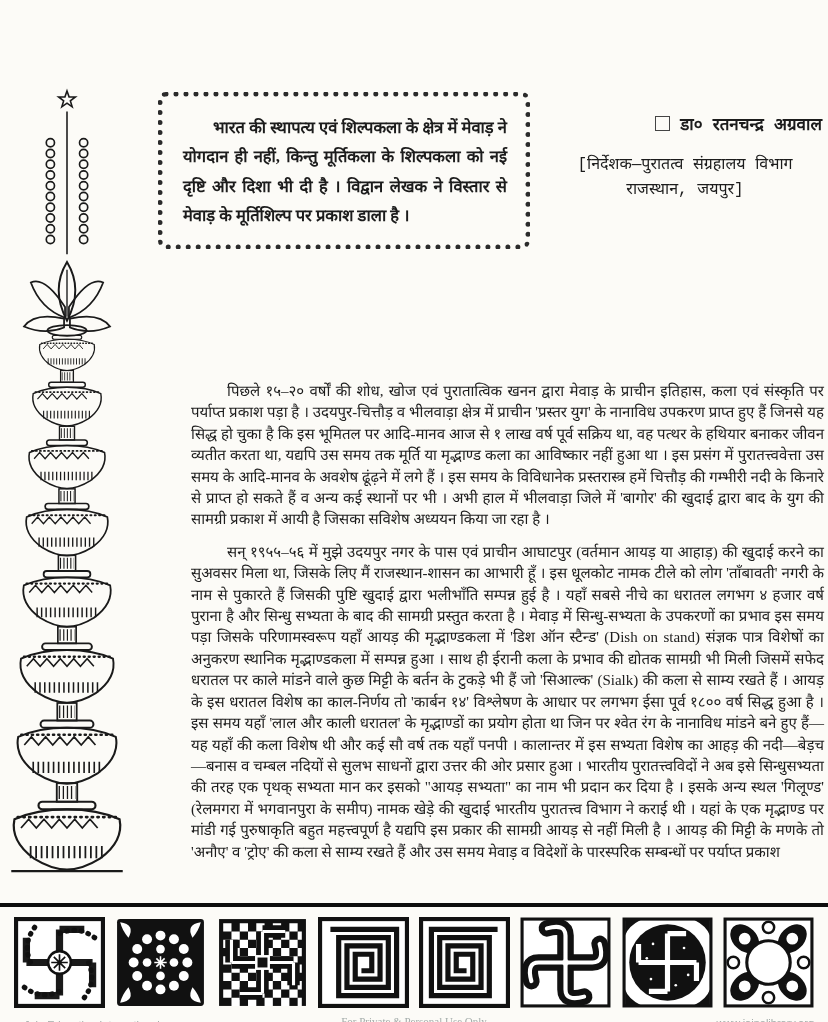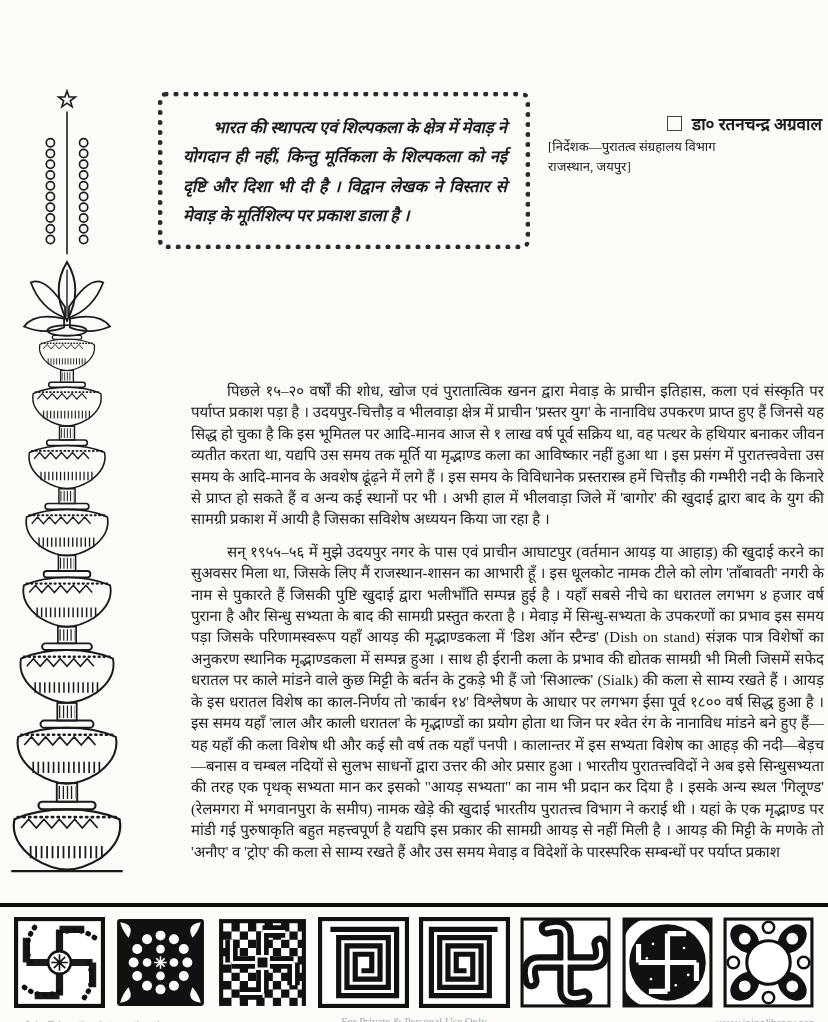--- a/index.html
+++ b/index.html
@@ -3,26 +3,26 @@
 <meta charset="utf-8">
 <style>
   html,body{margin:0;padding:0;background:#e8e8e4;}
   #page{position:relative;width:828px;height:1022px;margin:0 auto;background:#fcfbf7;overflow:hidden;
         font-family:"Liberation Serif","DejaVu Serif",serif;color:#1c1c1c;}
   
   #pillar-wrap{position:absolute;left:1px;top:86px;width:132px;height:792px;}
   
   .intro-box{position:absolute;left:158px;top:92px;width:372px;box-sizing:border-box;
              border:5px dotted #2b2b2b;border-radius:8px;padding:16px 18px 14px 20px;}
-  .intro-box p{margin:0;font-size:16.5px;line-height:1.78;font-weight:bold;text-indent:30px;text-align:justify;font-style:italic;}
-  
-  .author{position:absolute;left:548px;top:112px;width:274px;text-align:left;}
+  .intro-box p{margin:0;font-size:16.5px;line-height:1.78;font-weight:bold;text-indent:30px;text-align:justify;}
+  
+  .author{position:absolute;left:548px;top:112px;width:274px;text-align:center;font-family:Liberation Mono, monospace;}
   .author .name-row{display:flex;justify-content:flex-end;align-items:center;gap:10px;font-weight:bold;font-size:17px;}
   .sq{display:inline-block;width:13px;height:13px;border:1.6px solid #444;background:transparent;}
-  .author .desig{font-size:13px;margin-top:2px;line-height:1.55;}
+  .author .desig{font-size:16px;margin-top:18px;line-height:1.55;}
   
   .title-block{position:absolute;left:458px;top:260px;width:360px;text-align:center;}
   .title-block h1{margin:0;font-size:27px;line-height:1.38;font-weight:bold;letter-spacing:.5px;}
   .title-marker{position:absolute;left:292px;top:88px;width:13px;height:13px;border:1.5px solid #9a9a9a;}
   
   .body-text{position:absolute;left:178px;top:381px;width:646px;text-align:justify;
              font-size:15px;line-height:21.4px;}
   .body-text p{margin:0 0 11px 13px;text-indent:36px;}
   
   .band{position:absolute;left:0;top:882px;width:828px;height:140px;margin-top:21px;}

